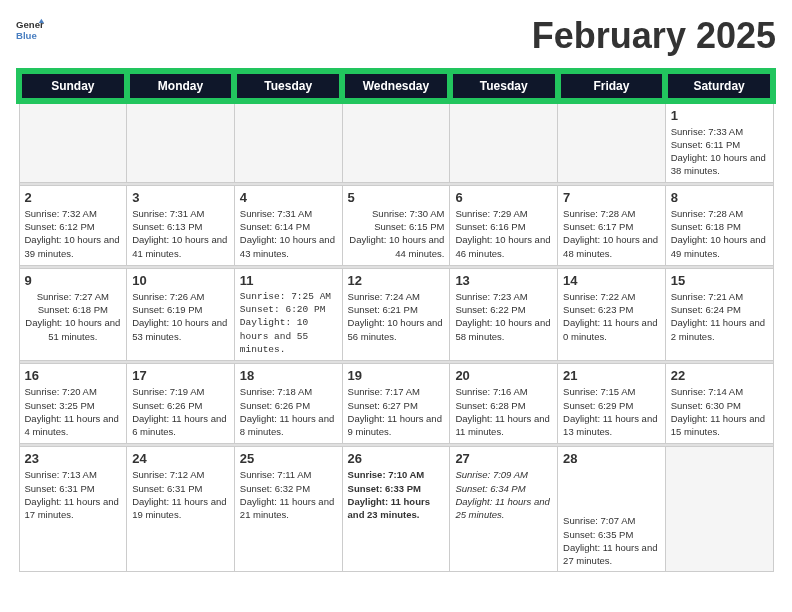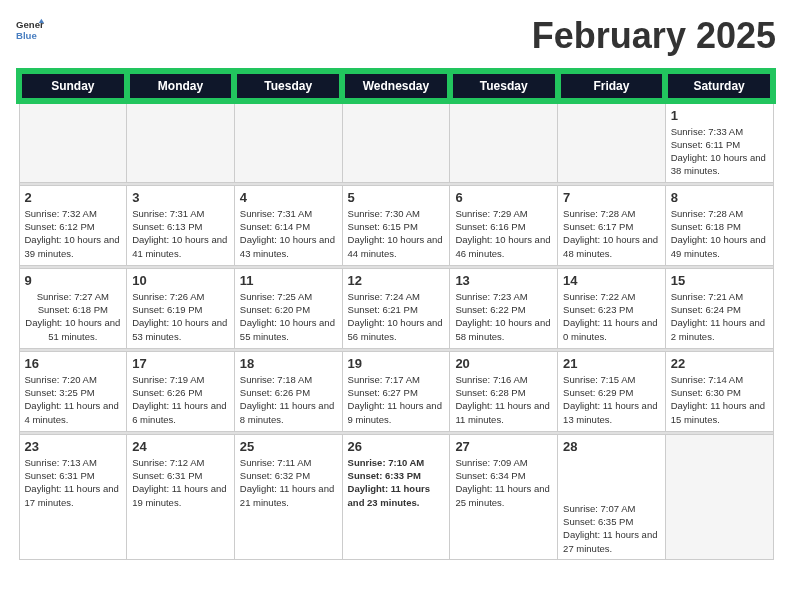--- a/index.html
+++ b/index.html
@@ -137,21 +137,21 @@
 Daylight: 10 hours and 41 minutes.</div>
         </td>
         <td>
           <span class="day-number">4</span>
           <div class="day-info" style="white-space: pre-line;">Sunrise: 7:31 AM
 Sunset: 6:14 PM
 Daylight: 10 hours and 43 minutes.</div>
         </td>
         <td>
           <span class="day-number">5</span>
-          <div class="day-info" style="white-space: pre-line;">Sunrise: 7:30 AM
+          <div class="day-info" style="white-space: pre-line; text-align: right;">Sunrise: 7:30 AM
 Sunset: 6:15 PM
 Daylight: 10 hours and 44 minutes.</div>
         </td>
         <td>
           <span class="day-number">6</span>
           <div class="day-info" style="white-space: pre-line;">Sunrise: 7:29 AM
 Sunset: 6:16 PM
 Daylight: 10 hours and 46 minutes.</div>
         </td>
         <td>
@@ -178,21 +178,21 @@
 Daylight: 10 hours and 51 minutes.</div>
         </td>
         <td>
           <span class="day-number">10</span>
           <div class="day-info" style="white-space: pre-line;">Sunrise: 7:26 AM
 Sunset: 6:19 PM
 Daylight: 10 hours and 53 minutes.</div>
         </td>
         <td>
           <span class="day-number">11</span>
-          <div class="day-info" style="white-space: pre-line;">Sunrise: 7:25 AM
+          <div class="day-info" style="white-space: pre-line; font-family: Liberation Mono, monospace;">Sunrise: 7:25 AM
 Sunset: 6:20 PM
 Daylight: 10 hours and 55 minutes.</div>
         </td>
         <td>
           <span class="day-number">12</span>
           <div class="day-info" style="white-space: pre-line;">Sunrise: 7:24 AM
 Sunset: 6:21 PM
 Daylight: 10 hours and 56 minutes.</div>
         </td>
         <td>
@@ -284,21 +284,21 @@
 Daylight: 11 hours and 21 minutes.</div>
         </td>
         <td>
           <span class="day-number">26</span>
           <div class="day-info" style="white-space: pre-line; font-weight: bold;">Sunrise: 7:10 AM
 Sunset: 6:33 PM
 Daylight: 11 hours and 23 minutes.</div>
         </td>
         <td>
           <span class="day-number">27</span>
-          <div class="day-info" style="white-space: pre-line;">Sunrise: 7:09 AM
+          <div class="day-info" style="white-space: pre-line; font-style: italic;">Sunrise: 7:09 AM
 Sunset: 6:34 PM
 Daylight: 11 hours and 25 minutes.</div>
         </td>
         <td>
           <span class="day-number">28</span>
           <div class="day-info" style="white-space: pre-line; margin-top: 48px;">Sunrise: 7:07 AM
 Sunset: 6:35 PM
 Daylight: 11 hours and 27 minutes.</div>
         </td>
         <td class="empty"></td>

